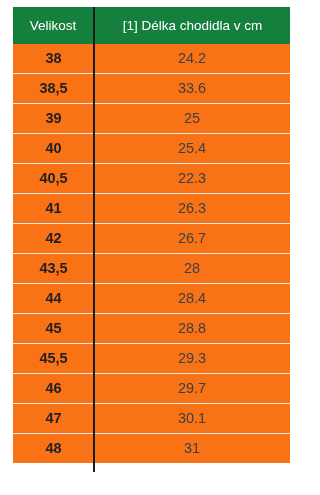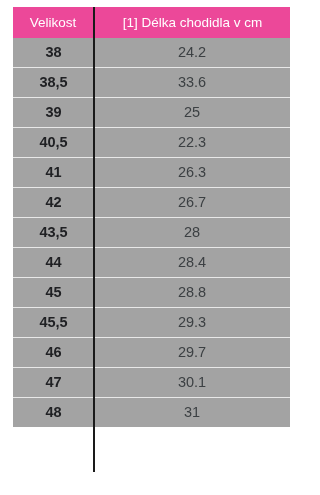--- a/index.html
+++ b/index.html
@@ -31,47 +31,47 @@
     top: 7px;
     width: 277px;
     border-collapse: collapse;
     table-layout: fixed;
   }
 
   .size-table col.col-size  { width: 81px; }
   .size-table col.col-value { width: 196px; }
 
   thead th {
-    background: #ec4899;
+    background: #15803d;
     color: #ffffff;
     font-size: 13.5px;
     font-weight: 400;
     line-height: 1;
-    height: 31px;
+    height: 37px;
     padding: 0;
     text-align: center;
     vertical-align: middle;
     border: 0;
     white-space: nowrap;
   }
 
   thead th.th-size {
     
     border-right: 2px solid #ffffff;
   }
 
   tbody td {
     height: 29px;
     padding: 0;
     text-align: center;
     vertical-align: middle;
     border-top: 1px solid #e8e8e8;
     font-size: 14.5px;
     line-height: 1;
-    background: #a3a3a3;
+    background: #f97316;
   }
 
   tbody tr:first-child td {
     border-top: 0;
   }
 
   tbody td.cell-size {
     color: #202124;
     font-weight: bold;
   }
@@ -114,20 +114,24 @@
         </tr>
         <tr>
           <td class="cell-size">38,5</td>
           <td class="cell-value">33.6</td>
         </tr>
         <tr>
           <td class="cell-size">39</td>
           <td class="cell-value">25</td>
         </tr>
         <tr>
+          <td class="cell-size">40</td>
+          <td class="cell-value">25.4</td>
+        </tr>
+        <tr>
           <td class="cell-size">40,5</td>
           <td class="cell-value">22.3</td>
         </tr>
         <tr>
           <td class="cell-size">41</td>
           <td class="cell-value">26.3</td>
         </tr>
         <tr>
           <td class="cell-size">42</td>
           <td class="cell-value">26.7</td>

